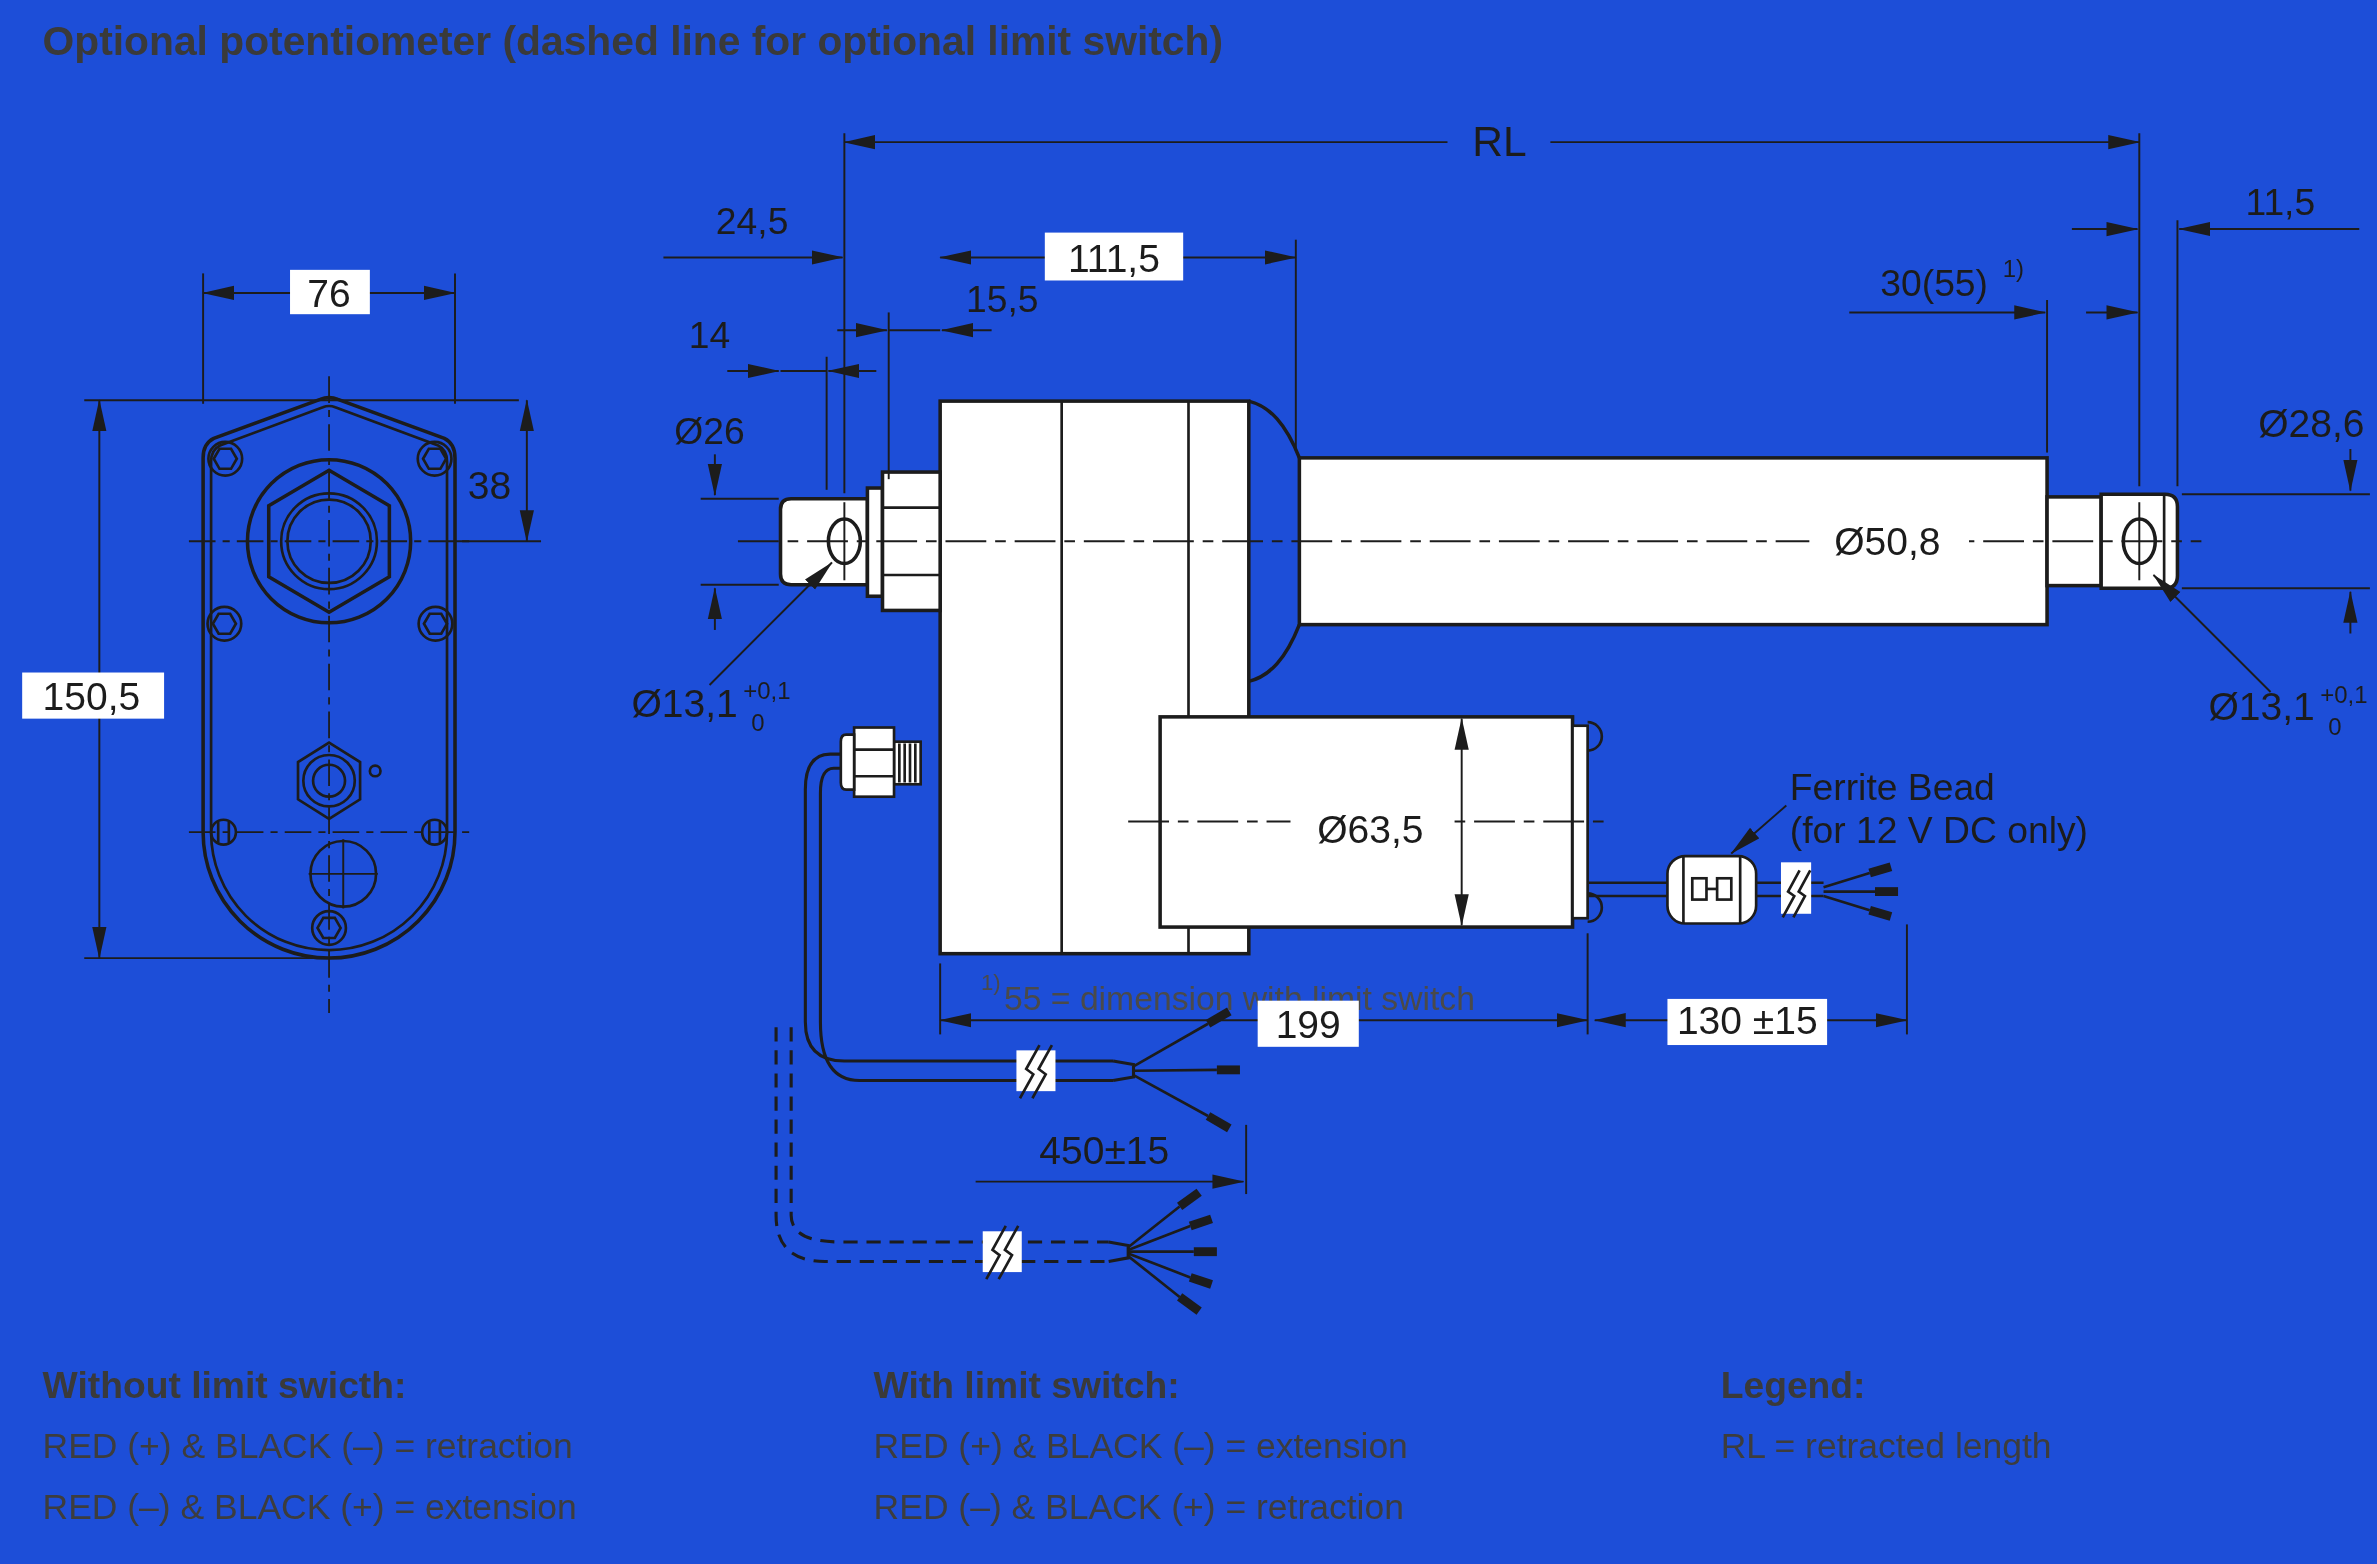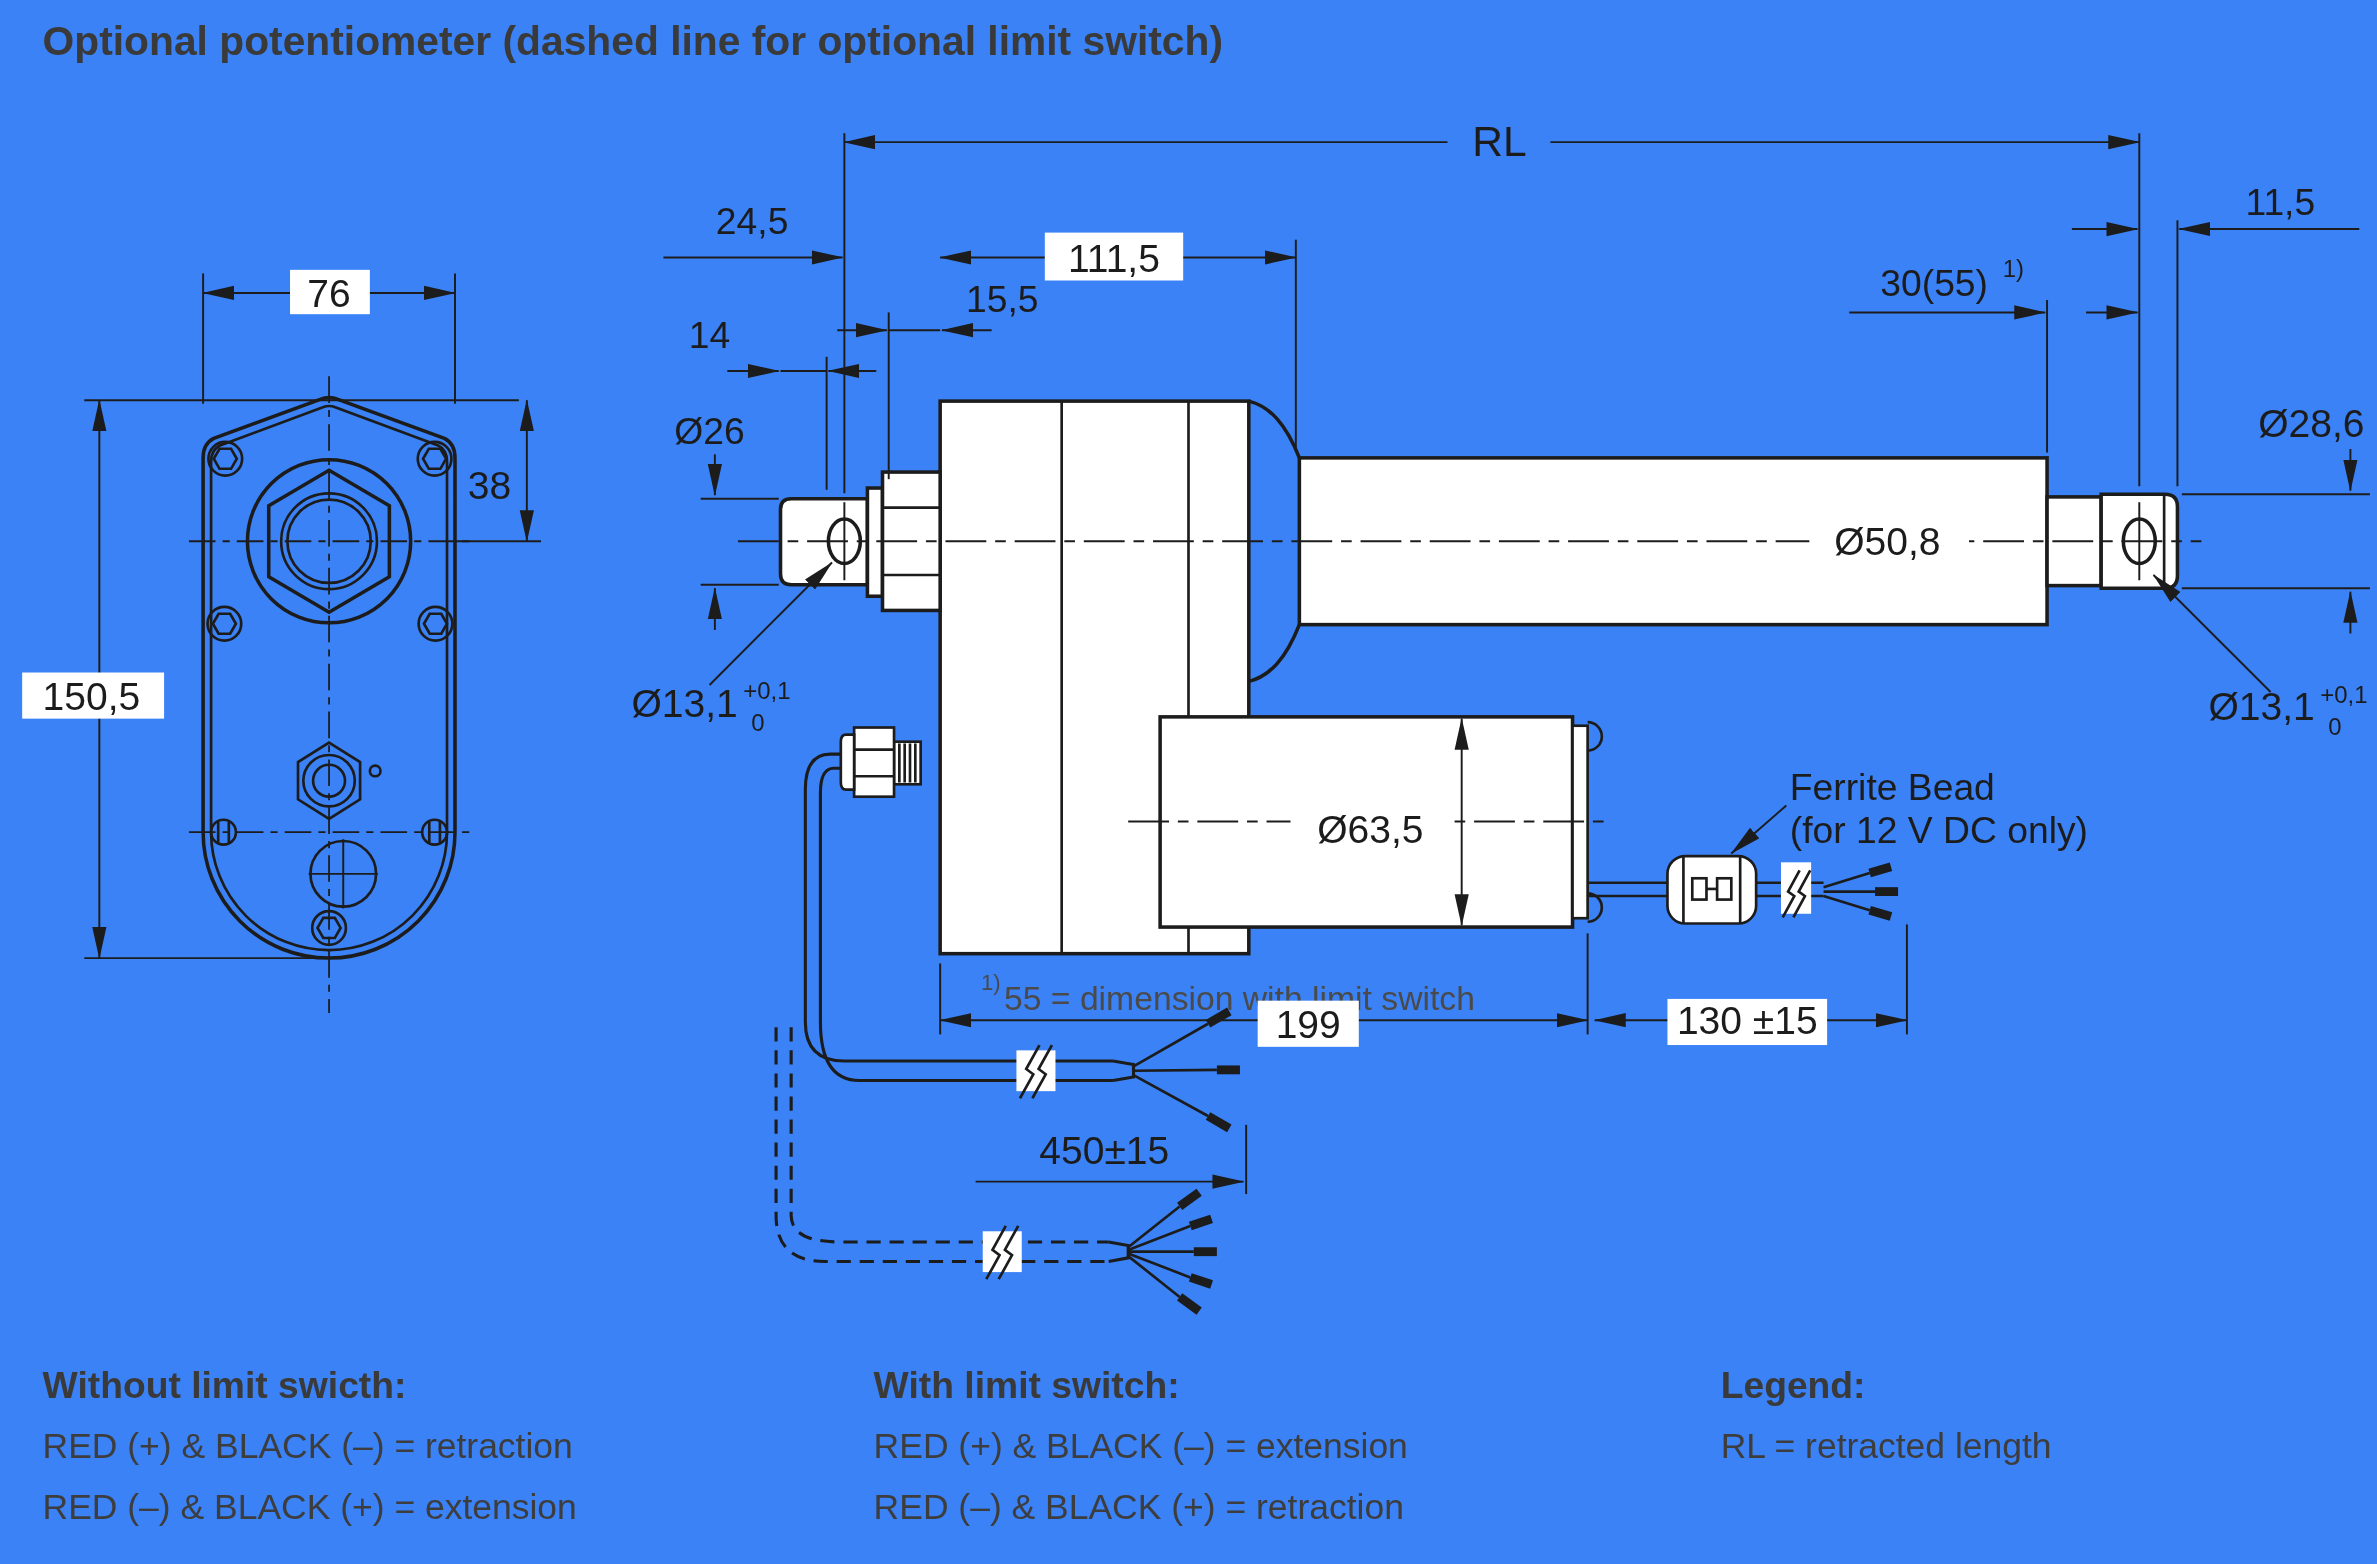--- a/index.html
+++ b/index.html
@@ -1,16 +1,16 @@
 <!DOCTYPE html>
 <html style="font-size:14px"><head>
 <meta charset="utf-8">
 <style>
   html,body{margin:0;padding:0;background:#fff;}
-  .page{width:2377px;height:1565px;position:relative;background:#3b82f6;
+  .page{width:2377px;height:1565px;position:relative;background:#1d4ed8;
         font-family:"Liberation Sans", sans-serif;}
   svg{display:block;}
   text{fill:#1c1c1c;}
   .t-title{font-size:46px;font-weight:bold;fill:#3a3a3a;}
   .t-dim{font-size:42px;}
   .t-dim-l{font-size:44px;}
   .t-sup{font-size:27px;}
   .t-note{font-size:38px;fill:#4a4a4a;}
   .t-note-sup{font-size:25px;fill:#4a4a4a;}
   .t-ann{font-size:42px;}

